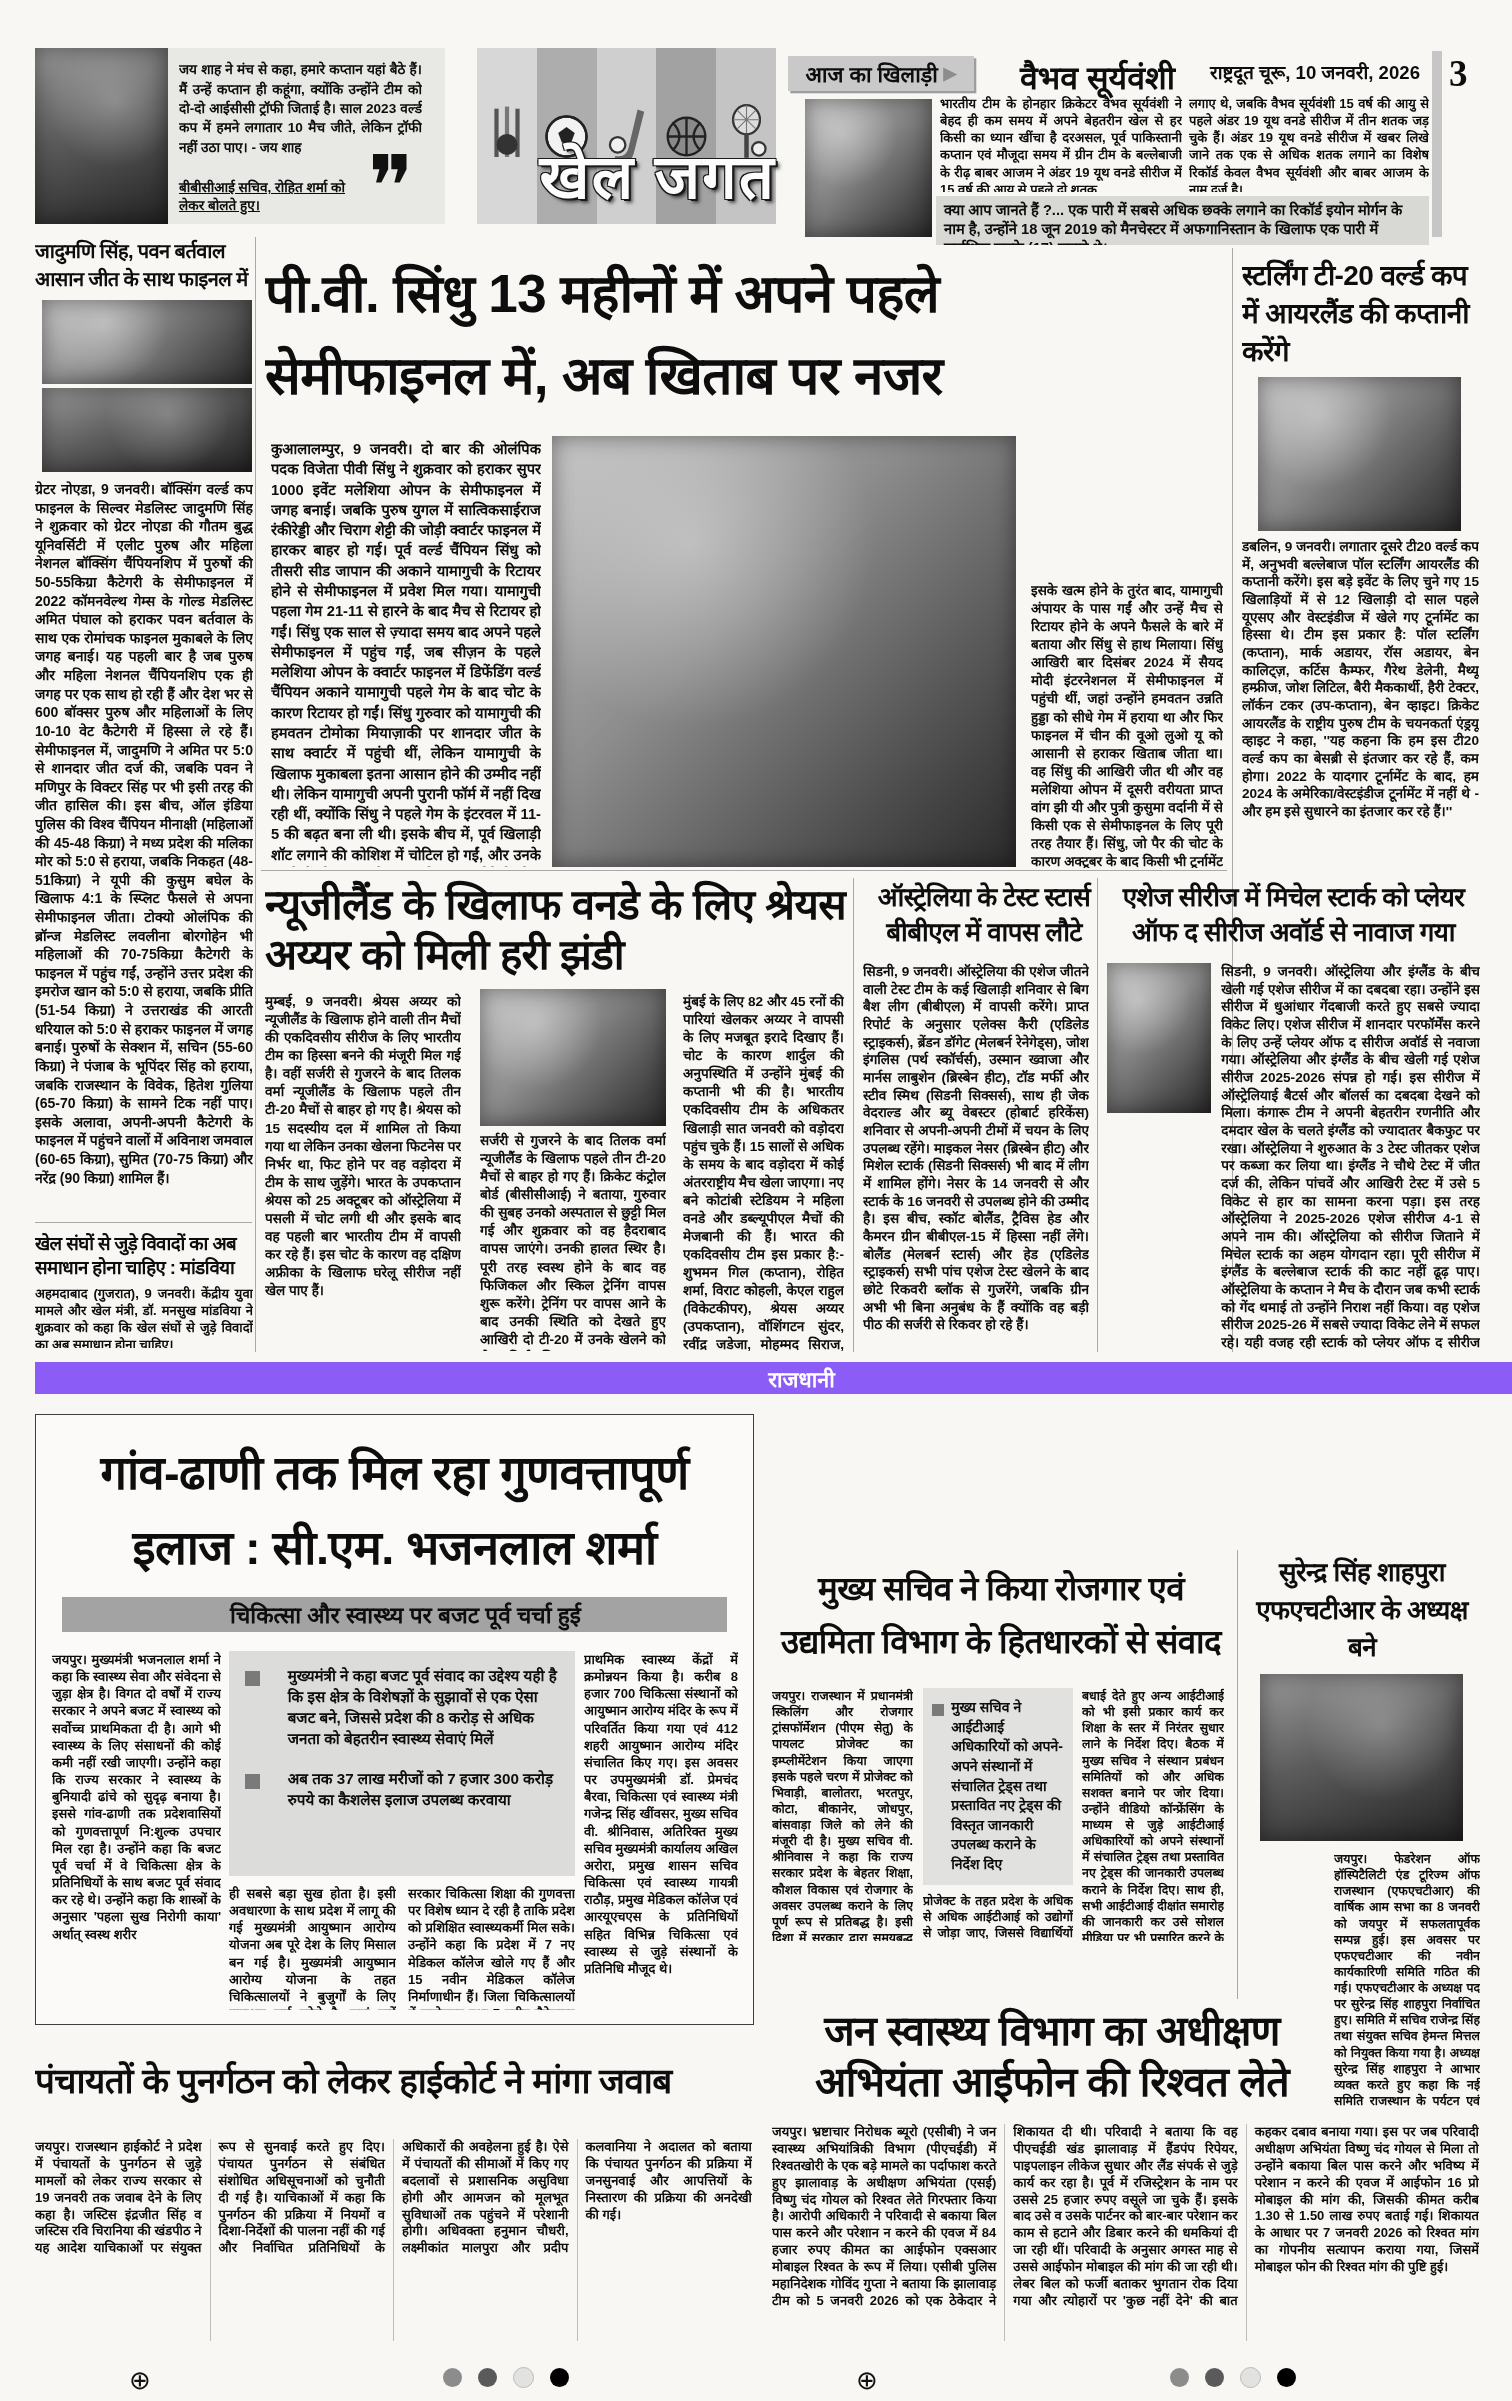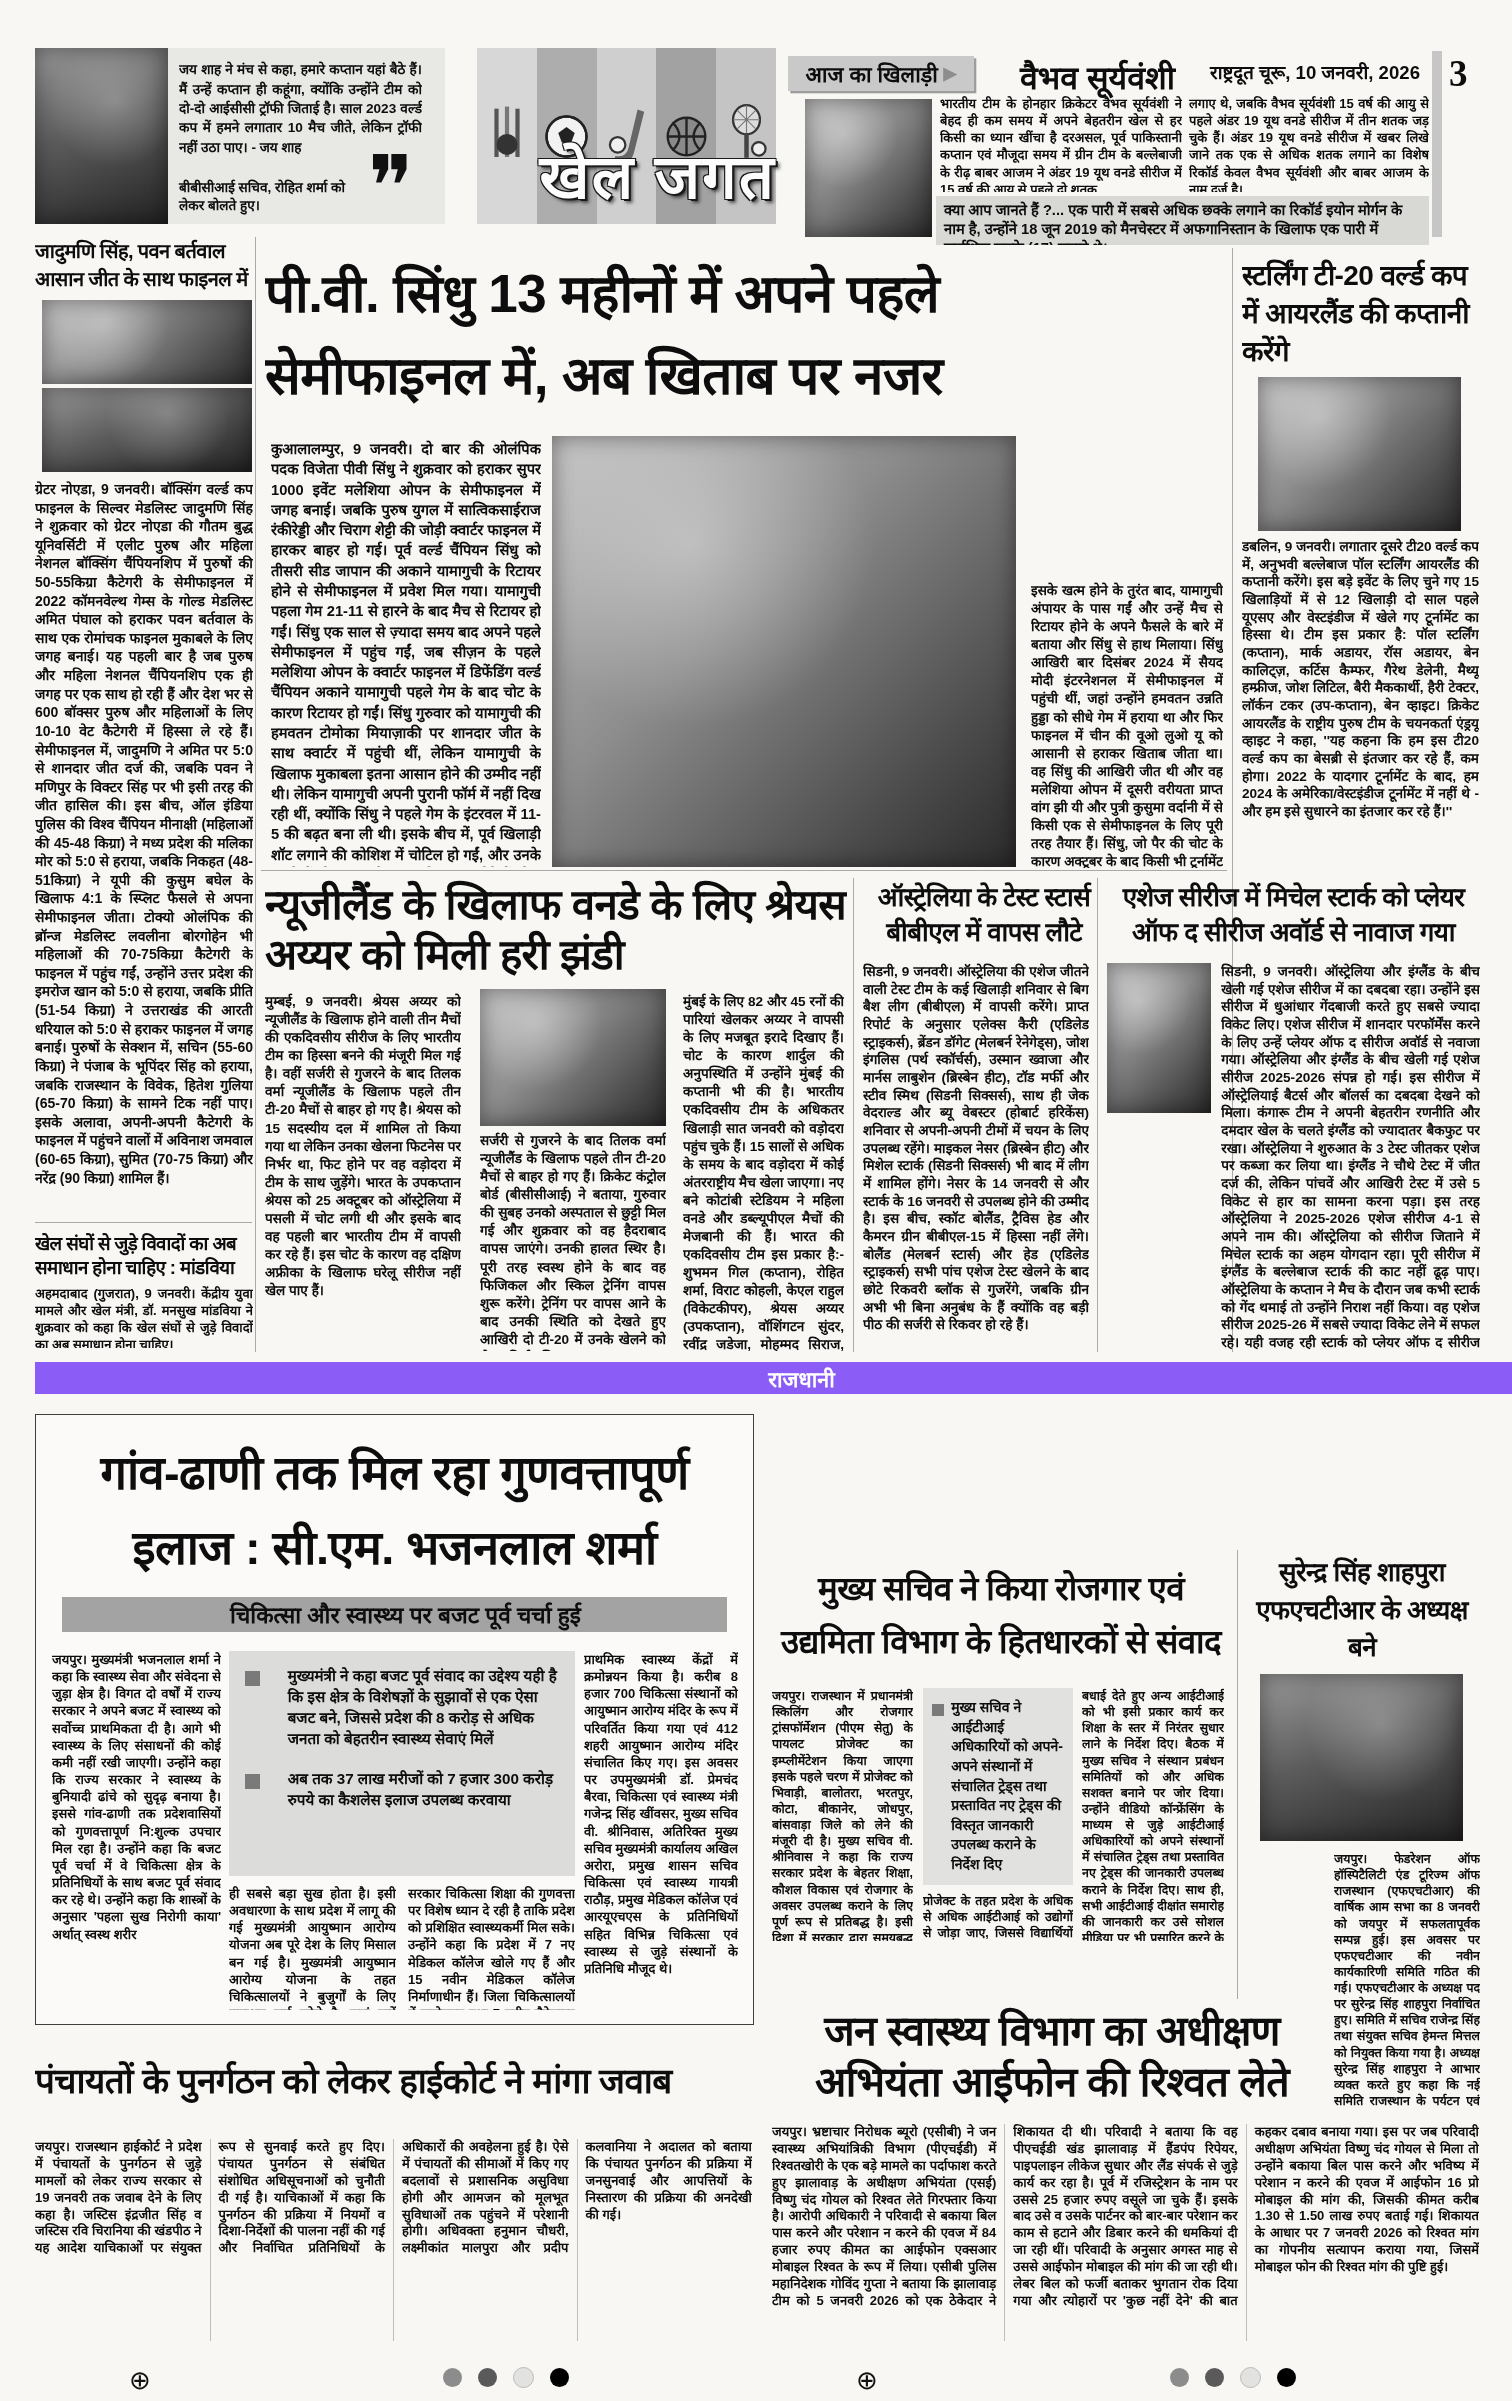--- a/index.html
+++ b/index.html
@@ -29,21 +29,21 @@
   .foot-dot{width:19px;height:19px;border-radius:50%;display:inline-block;margin:0 8px;vertical-align:middle;}
 </style>
 </head>
 <body>
 
 <div class="page">
 
   <div class="abs" style="left:35px;top:48px;width:410px;height:176px;background:#e8e8e5;">
     <div class="abs photo dark" style="left:0;top:0;width:133px;height:176px;"></div>
     <div class="abs body-txt" style="left:144px;top:12.4px;width:243px;height:113px;font-size:13.6px;font-weight:700;">जय शाह ने मंच से कहा, हमारे कप्तान यहां बैठे हैं। मैं उन्हें कप्तान ही कहूंगा, क्योंकि उन्होंने टीम को दो-दो आईसीसी ट्रॉफी जिताई है। साल 2023 वर्ल्ड कप में हमने लगातार 10 मैच जीते, लेकिन ट्रॉफी नहीं उठा पाए। - जय शाह</div>
-    <div class="abs" style="left:144px;top:131px;width:186px;font-size:13.6px;font-weight:700;line-height:1.35;">बीबीसीआई सचिव, रोहित शर्मा को लेकर बोलते हुए।</div>
+    <div class="abs" style="left:144px;top:131px;width:186px;font-size:13.6px;font-weight:700;line-height:1.35;text-decoration:underline;">बीबीसीआई सचिव, रोहित शर्मा को लेकर बोलते हुए।</div>
     <div class="abs" style="left:333px;top:96px;font-size:85px;line-height:1;color:#111;">❞</div>
   </div>
 
   <div class="abs" style="left:477px;top:48px;width:299px;height:176px;background:#b5b5b5;">
     <div style="display:flex;height:100%;">
       <div class="tile" style="background:#d7d7d7;">
         <svg width="42" height="68" viewBox="0 0 40 64">
             <rect x="8" y="6" width="4" height="46" fill="#555"></rect>
             <rect x="18" y="4" width="4" height="48" fill="#777"></rect>
             <rect x="28" y="6" width="4" height="46" fill="#555"></rect>

